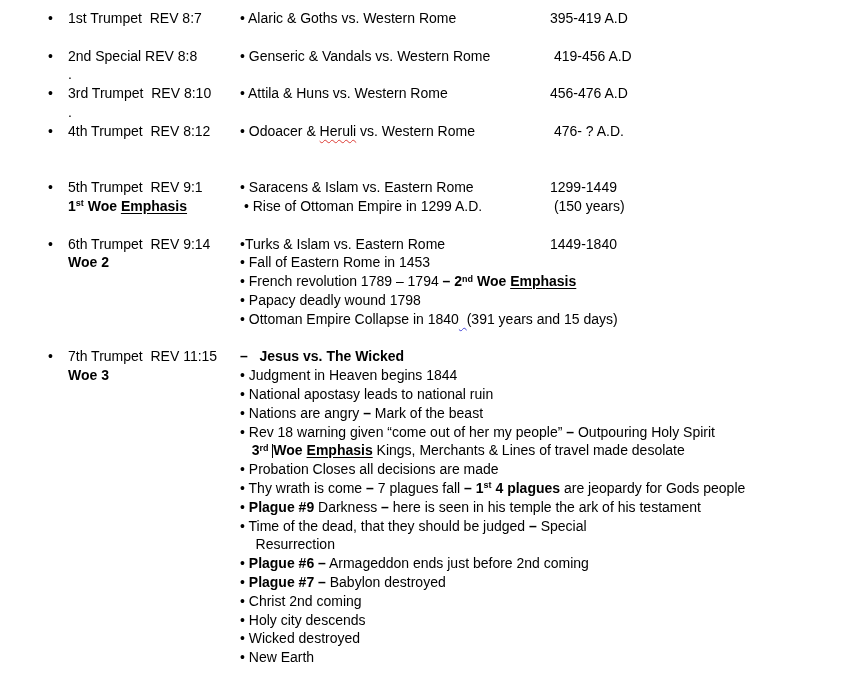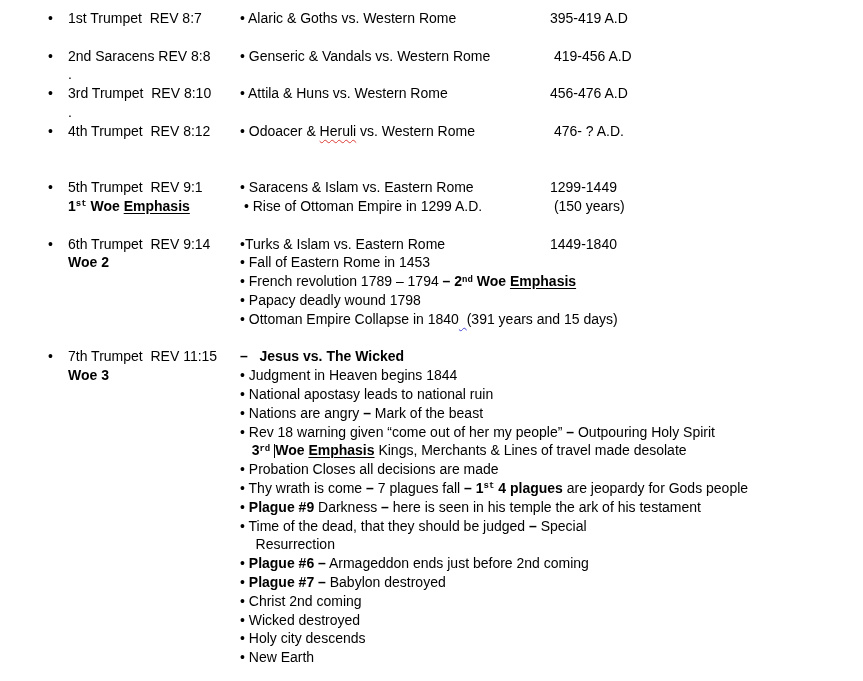--- a/index.html
+++ b/index.html
@@ -17,41 +17,41 @@
   .row {
     display:grid;
     grid-template-columns:48px 20px 172px 310px 1fr;
     height:18.8px;
     line-height:18.8px;
     white-space:pre;
   }
   .cell { overflow:visible; }
   .b   { font-weight:bold; }
   .u   { text-decoration-line:underline; text-decoration-thickness:1.5px; text-underline-offset:2px;text-decoration:underline; }
-  .sup { font-size:9px; position:relative; top:-4.5px;font-family:Liberation Mono, monospace; }
+  .sup { font-size:9px; position:relative; top:-4.5px; }
   .wavy-red {
     text-decoration-line:underline; text-decoration-style:wavy;
     text-decoration-color:#dc3c36; text-decoration-thickness:1px;
     text-underline-offset:2.5px; text-decoration-skip-ink:none;
   }
   .wavy-blue {
     text-decoration-line:underline; text-decoration-style:wavy;
     text-decoration-color:#4343d6; text-decoration-thickness:1px;
     text-underline-offset:2.5px; text-decoration-skip-ink:none;
   }
   .caret { display:inline-block; width:1px; height:14px; background:#000; vertical-align:-3px; }
 </style>
 </head>
 <body>
 
 <div class="page">
   <div>
       <div class="row"><div class="cell spacer"></div><div class="cell bullet"><span>•</span></div><div class="cell label"><span>1st Trumpet  REV 8:7</span></div><div class="cell mid"><span>• Alaric &amp; Goths vs. Western Rome</span></div><div class="cell right"><span>395-419 A.D</span></div></div>
       <div class="row"><div class="cell spacer"></div><div class="cell bullet"></div><div class="cell label"></div><div class="cell mid"></div><div class="cell right"></div></div>
-      <div class="row"><div class="cell spacer"></div><div class="cell bullet"><span>•</span></div><div class="cell label"><span>2nd Saracens REV 8:8</span></div><div class="cell mid"><span>• Genseric &amp; Vandals vs. Western Rome</span></div><div class="cell right"><span> 419-456 A.D</span></div></div>
+      <div class="row"><div class="cell spacer"></div><div class="cell bullet"><span>•</span></div><div class="cell label"><span>2nd Special REV 8:8</span></div><div class="cell mid"><span>• Genseric &amp; Vandals vs. Western Rome</span></div><div class="cell right"><span> 419-456 A.D</span></div></div>
       <div class="row"><div class="cell spacer"></div><div class="cell bullet"></div><div class="cell label"><span>.</span></div><div class="cell mid"></div><div class="cell right"></div></div>
       <div class="row"><div class="cell spacer"></div><div class="cell bullet"><span>•</span></div><div class="cell label"><span>3rd Trumpet  REV 8:10</span></div><div class="cell mid"><span>• Attila &amp; Huns vs. Western Rome</span></div><div class="cell right"><span>456-476 A.D</span></div></div>
       <div class="row"><div class="cell spacer"></div><div class="cell bullet"></div><div class="cell label"><span>.</span></div><div class="cell mid"></div><div class="cell right"></div></div>
       <div class="row"><div class="cell spacer"></div><div class="cell bullet"><span>•</span></div><div class="cell label"><span>4th Trumpet  REV 8:12</span></div><div class="cell mid"><span>• Odoacer &amp; </span><span class="wavy-red">Heruli</span><span> vs. Western Rome</span></div><div class="cell right"><span> 476- ? A.D.</span></div></div>
       <div class="row"><div class="cell spacer"></div><div class="cell bullet"></div><div class="cell label"></div><div class="cell right"></div></div>
       <div class="row"><div class="cell spacer"></div><div class="cell bullet"></div><div class="cell label"></div><div class="cell mid"></div><div class="cell right"></div></div>
       <div class="row"><div class="cell spacer"></div><div class="cell bullet"><span>•</span></div><div class="cell label"><span>5th Trumpet  REV 9:1</span></div><div class="cell mid"><span>• Saracens &amp; Islam vs. Eastern Rome</span></div><div class="cell right"><span>1299-1449</span></div></div>
       <div class="row"><div class="cell spacer"></div><div class="cell bullet"></div><div class="cell label"><span class="b">1</span><span class="b sup">st</span><span class="b"> Woe </span><span class="b u">Emphasis</span></div><div class="cell mid"><span> • Rise of Ottoman Empire in 1299 A.D.</span></div><div class="cell right"><span> (150 years)</span></div></div>
       <div class="row"><div class="cell spacer"></div><div class="cell bullet"></div><div class="cell label"></div><div class="cell mid"></div><div class="cell right"></div></div>
       <div class="row"><div class="cell spacer"></div><div class="cell bullet"><span>•</span></div><div class="cell label"><span>6th Trumpet  REV 9:14</span></div><div class="cell mid"><span>•Turks &amp; Islam vs. Eastern Rome</span></div><div class="cell right"><span>1449-1840</span></div></div>
@@ -67,17 +67,17 @@
       <div class="row"><div class="cell spacer"></div><div class="cell bullet"></div><div class="cell label"></div><div class="cell mid"><span>• Rev 18 warning given “come out of her my people” </span><span class="b">–</span><span> Outpouring Holy Spirit</span></div><div class="cell right"></div></div>
       <div class="row"><div class="cell spacer"></div><div class="cell bullet"></div><div class="cell label"></div><div class="cell mid"><span class="b">   3</span><span class="b sup">rd</span><span class="b"> </span><span class="caret"></span><span class="b">Woe </span><span class="b u">Emphasis</span><span> Kings, Merchants &amp; Lines of travel made desolate</span></div><div class="cell right"></div></div>
       <div class="row"><div class="cell spacer"></div><div class="cell bullet"></div><div class="cell label"></div><div class="cell mid"><span>• Probation Closes all decisions are made</span></div><div class="cell right"></div></div>
       <div class="row"><div class="cell spacer"></div><div class="cell bullet"></div><div class="cell label"></div><div class="cell mid"><span>• Thy wrath is come </span><span class="b">–</span><span> 7 plagues fall </span><span class="b">– 1</span><span class="b sup">st</span><span class="b"> 4 plagues</span><span> are jeopardy for Gods people</span></div><div class="cell right"></div></div>
       <div class="row"><div class="cell spacer"></div><div class="cell bullet"></div><div class="cell label"></div><div class="cell mid"><span>• </span><span class="b">Plague #9</span><span> Darkness </span><span class="b">–</span><span> here is seen in his temple the ark of his testament</span></div><div class="cell right"></div></div>
       <div class="row"><div class="cell spacer"></div><div class="cell bullet"></div><div class="cell label"></div><div class="cell mid"><span>• Time of the dead, that they should be judged </span><span class="b">–</span><span> Special</span></div><div class="cell right"></div></div>
       <div class="row"><div class="cell spacer"></div><div class="cell bullet"></div><div class="cell label"></div><div class="cell mid"><span>    Resurrection</span></div><div class="cell right"></div></div>
       <div class="row"><div class="cell spacer"></div><div class="cell bullet"></div><div class="cell label"></div><div class="cell mid"><span>• </span><span class="b">Plague #6 –</span><span> Armageddon ends just before 2nd coming</span></div><div class="cell right"></div></div>
       <div class="row"><div class="cell spacer"></div><div class="cell bullet"></div><div class="cell label"></div><div class="cell mid"><span>• </span><span class="b">Plague #7 –</span><span> Babylon destroyed</span></div><div class="cell right"></div></div>
       <div class="row"><div class="cell spacer"></div><div class="cell bullet"></div><div class="cell label"></div><div class="cell mid"><span>• Christ 2nd coming</span></div><div class="cell right"></div></div>
+      <div class="row"><div class="cell spacer"></div><div class="cell bullet"></div><div class="cell label"></div><div class="cell mid"><span>• Holy city descends</span></div><div class="cell right"></div></div>
       <div class="row"><div class="cell spacer"></div><div class="cell bullet"></div><div class="cell label"></div><div class="cell mid"><span>• Wicked destroyed</span></div><div class="cell right"></div></div>
-      <div class="row"><div class="cell spacer"></div><div class="cell bullet"></div><div class="cell label"></div><div class="cell mid"><span>• Holy city descends</span></div><div class="cell right"></div></div>
       <div class="row"><div class="cell spacer"></div><div class="cell bullet"></div><div class="cell label"></div><div class="cell mid"><span>• New Earth</span></div><div class="cell right"></div></div>
     </div>
 </div>
 
 </body></html>

